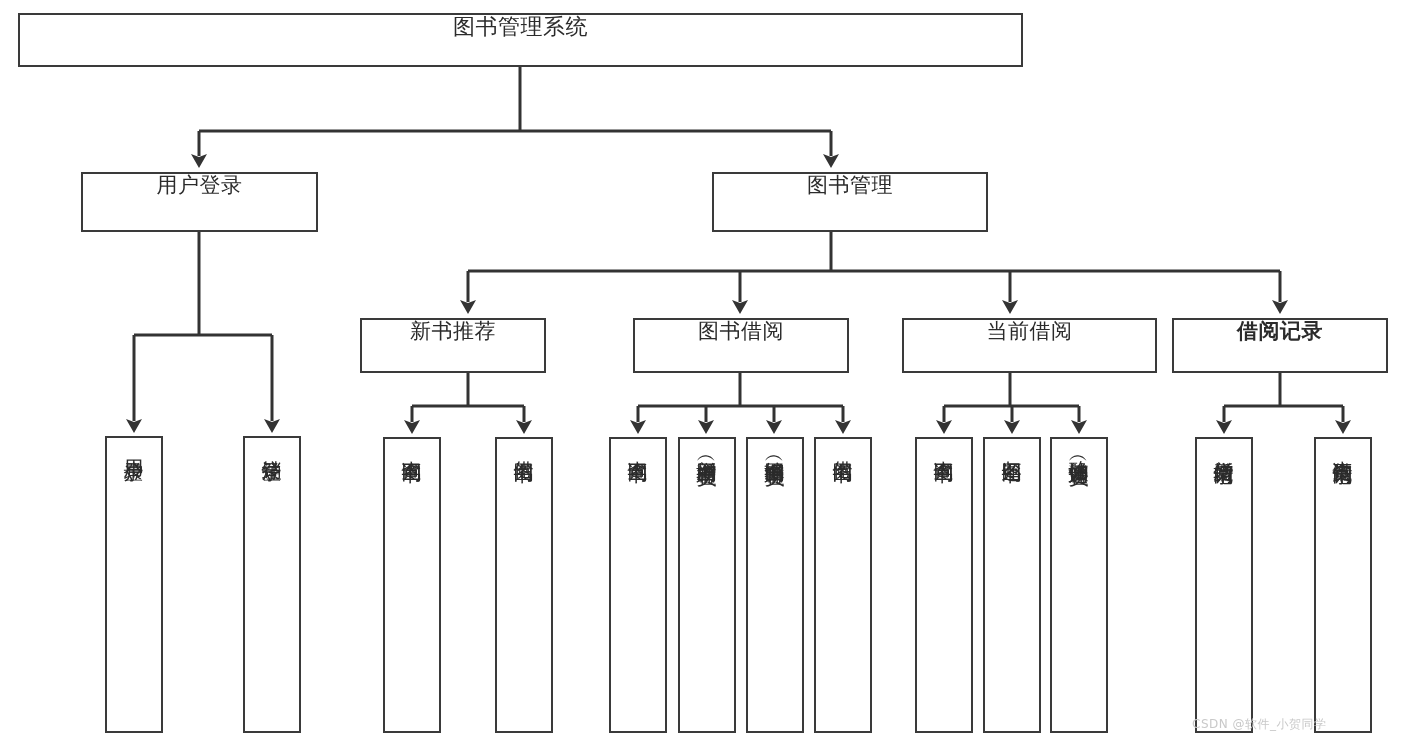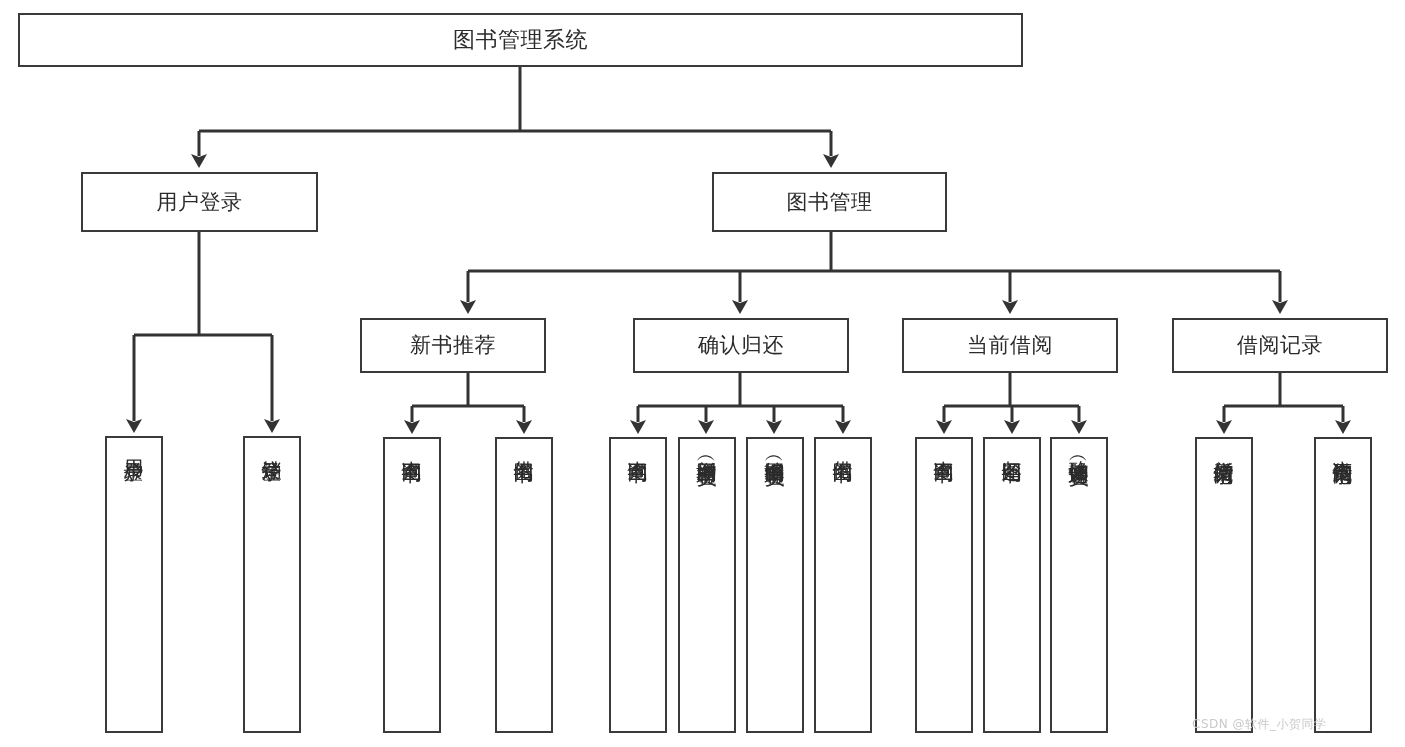--- a/index.html
+++ b/index.html
@@ -24,21 +24,20 @@
     width: 1405px;
     height: 747px;
     pointer-events: none;
   }
   .node {
     position: absolute;
     box-sizing: border-box;
     background: #ffffff;
     border: 2.5px solid #3a3a3a;
     display: flex;
-    align-items: center;
     justify-content: center;
     color: #2b2b2b;
   }
   .node .lbl {
     display: block;
     text-align: center;
     line-height: 1.05;
     white-space: nowrap;
   }
   
@@ -126,34 +125,34 @@
     </g>
   </svg>
 
   <div class="node horiz root" style="left:18px; top:13px; width:1005px; height:54px;">
     <span class="lbl">图书管理系统</span>
   </div>
 
   <div class="node horiz" style="left:81px; top:172px; width:237px; height:60px;">
     <span class="lbl">用户登录</span>
   </div>
-  <div class="node horiz" style="left:712px; top:172px; width:235px; height:60px;">
+  <div class="node horiz" style="left:712px; top:172px; width:276px; height:60px;">
     <span class="lbl">图书管理</span>
   </div>
 
   <div class="node horiz" style="left:360px; top:318px; width:186px; height:55px;">
     <span class="lbl">新书推荐</span>
   </div>
   <div class="node horiz" style="left:633px; top:318px; width:216px; height:55px;">
-    <span class="lbl">确认归还</span>
-  </div>
-  <div class="node horiz" style="left:902px; top:318px; width:216px; height:55px;">
+    <span class="lbl">图书借阅</span>
+  </div>
+  <div class="node horiz" style="left:902px; top:318px; width:255px; height:55px;">
     <span class="lbl">当前借阅</span>
   </div>
-  <div class="node horiz" style="left:1172px; top:318px; width:216px; height:55px;">
+  <div class="node horiz" style="left:1172px; top:318px; width:216px; height:55px;font-weight:bold;">
     <span class="lbl">借阅记录</span>
   </div>
 
   <div class="node vert" style="left:105px; top:436px; width:58px; height:297px;">
     <span class="lbl">用户登录</span>
   </div>
   <div class="node vert" style="left:243px; top:436px; width:58px; height:297px;">
     <span class="lbl">注销登录</span>
   </div>
 

